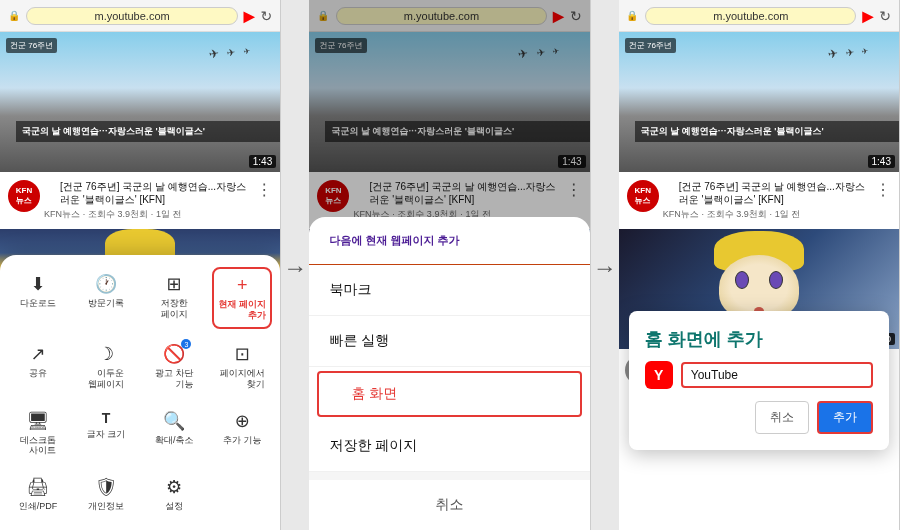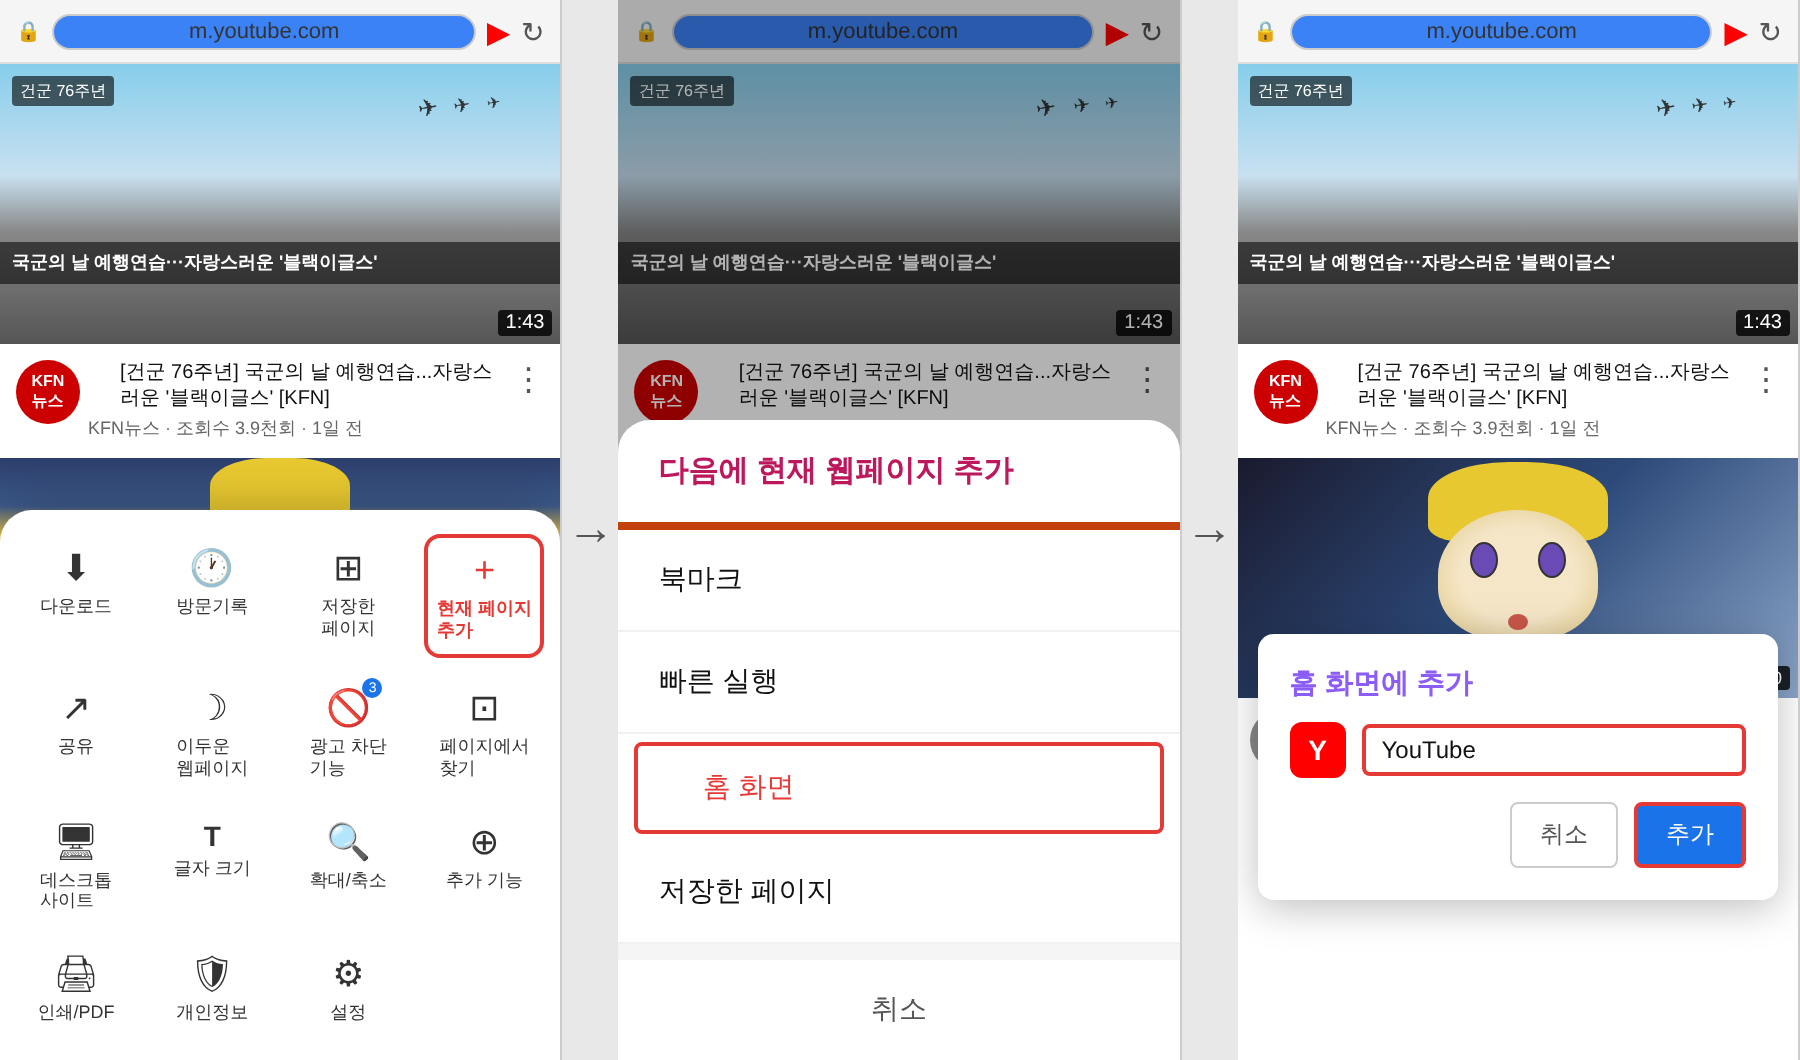--- a/index.html
+++ b/index.html
@@ -30,21 +30,21 @@
       border-bottom: 1px solid #ddd;
       padding: 4px 8px;
       display: flex;
       align-items: center;
       gap: 6px;
       height: 32px;
     }
     .browser-bar .lock-icon { font-size: 10px; color: #555; }
     .url-bar {
       flex: 1;
-      background: #3b82f6;
+      background: #fef9c3;
       border: 1px solid #ccc;
       border-radius: 12px;
       padding: 2px 8px;
       font-size: 11px;
       color: #333;
       text-align: center;
     }
     .browser-bar .yt-icon { color: #ff0000; font-size: 14px; font-weight: bold; }
     .browser-bar .refresh-icon { font-size: 14px; color: #555; }
 
@@ -52,21 +52,21 @@
     .video-thumb {
       width: 100%;
       height: 140px;
       background: linear-gradient(180deg, #87CEEB 0%, #c8e0f0 40%, #888 60%, #555 100%);
       position: relative;
       overflow: hidden;
     }
     .video-thumb .overlay-text {
       position: absolute;
       bottom: 30px;
-      left: 0;
+      left: 16px;
       right: 0;
       background: rgba(0,0,0,0.55);
       color: #fff;
       font-size: 9px;
       padding: 4px 6px;
       font-weight: bold;
     }
     .video-thumb .duration-badge {
       position: absolute;
       bottom: 4px;
@@ -187,21 +187,21 @@
       border: 2px solid #e53935;
       border-radius: 8px;
     }
     .menu-icon {
       font-size: 18px;
       color: #333;
     }
     .menu-label {
       font-size: 9px;
       color: #333;
-      text-align: left;
+      text-align: right;
       line-height: 1.2;
     }
     .menu-label.highlighted-text { color: #e53935; font-weight: bold; }
 
     
     .arrow-connector {
       display: flex;
       align-items: center;
       justify-content: center;
       width: 30px;
@@ -260,23 +260,23 @@
       bottom: 80px;
       left: 10px;
       right: 10px;
       background: #fff;
       border-radius: 8px;
       box-shadow: 0 4px 20px rgba(0,0,0,0.25);
       padding: 16px;
       z-index: 15;
     }
     .add-home-title {
-      font-size: 14px;
+      font-size: 18px;
       font-weight: bold;
-      color: #8b5cf6;
+      color: #0f766e;
       margin-bottom: 10px;
     }
     .add-home-label {
       font-size: 11px;
       color: #666;
       margin-bottom: 4px;
     }
     .add-home-input-row {
       display: flex;
       align-items: center;
@@ -506,21 +506,21 @@
     <div style="position:absolute;top:8px;left:50%;transform:translateX(-50%);width:80px;height:50px;background:#e8c830;border-radius:45% 45% 20% 20%;"></div>
     <div style="position:absolute;top:30%;left:50%;transform:translateX(-50%);width:70px;height:55px;background:radial-gradient(ellipse,#f5e6c8 50%,#e8d4a0 80%,transparent 100%);border-radius:50%;"></div>
     <div style="position:absolute;top:42%;left:50%;transform:translateX(-50%);display:flex;gap:18px;">
       <div style="width:12px;height:16px;background:#6a4ab5;border-radius:50%;border:1.5px solid #333;"></div>
       <div style="width:12px;height:16px;background:#6a4ab5;border-radius:50%;border:1.5px solid #333;"></div>
     </div>
   </div>
 
   <div class="dialog-overlay">
     <div class="dialog-box">
-      <div style="padding:16px 20px;font-size:15px;font-weight:bold;color:#be185d;border-bottom:4px solid #c2410c;">다음에 현재 웹페이지 추가</div>
+      <div style="padding:16px 20px;font-size:11px;font-weight:bold;color:#4c1d95;border-bottom:1px solid #c2410c;">다음에 현재 웹페이지 추가</div>
       <div class="dialog-item">
         <span>북마크</span>
       </div>
       <div class="dialog-item">
         <span>빠른 실행</span>
       </div>
       <div class="dialog-item highlighted-item">
         <span>홈 화면</span>
       </div>
       <div class="dialog-item">

